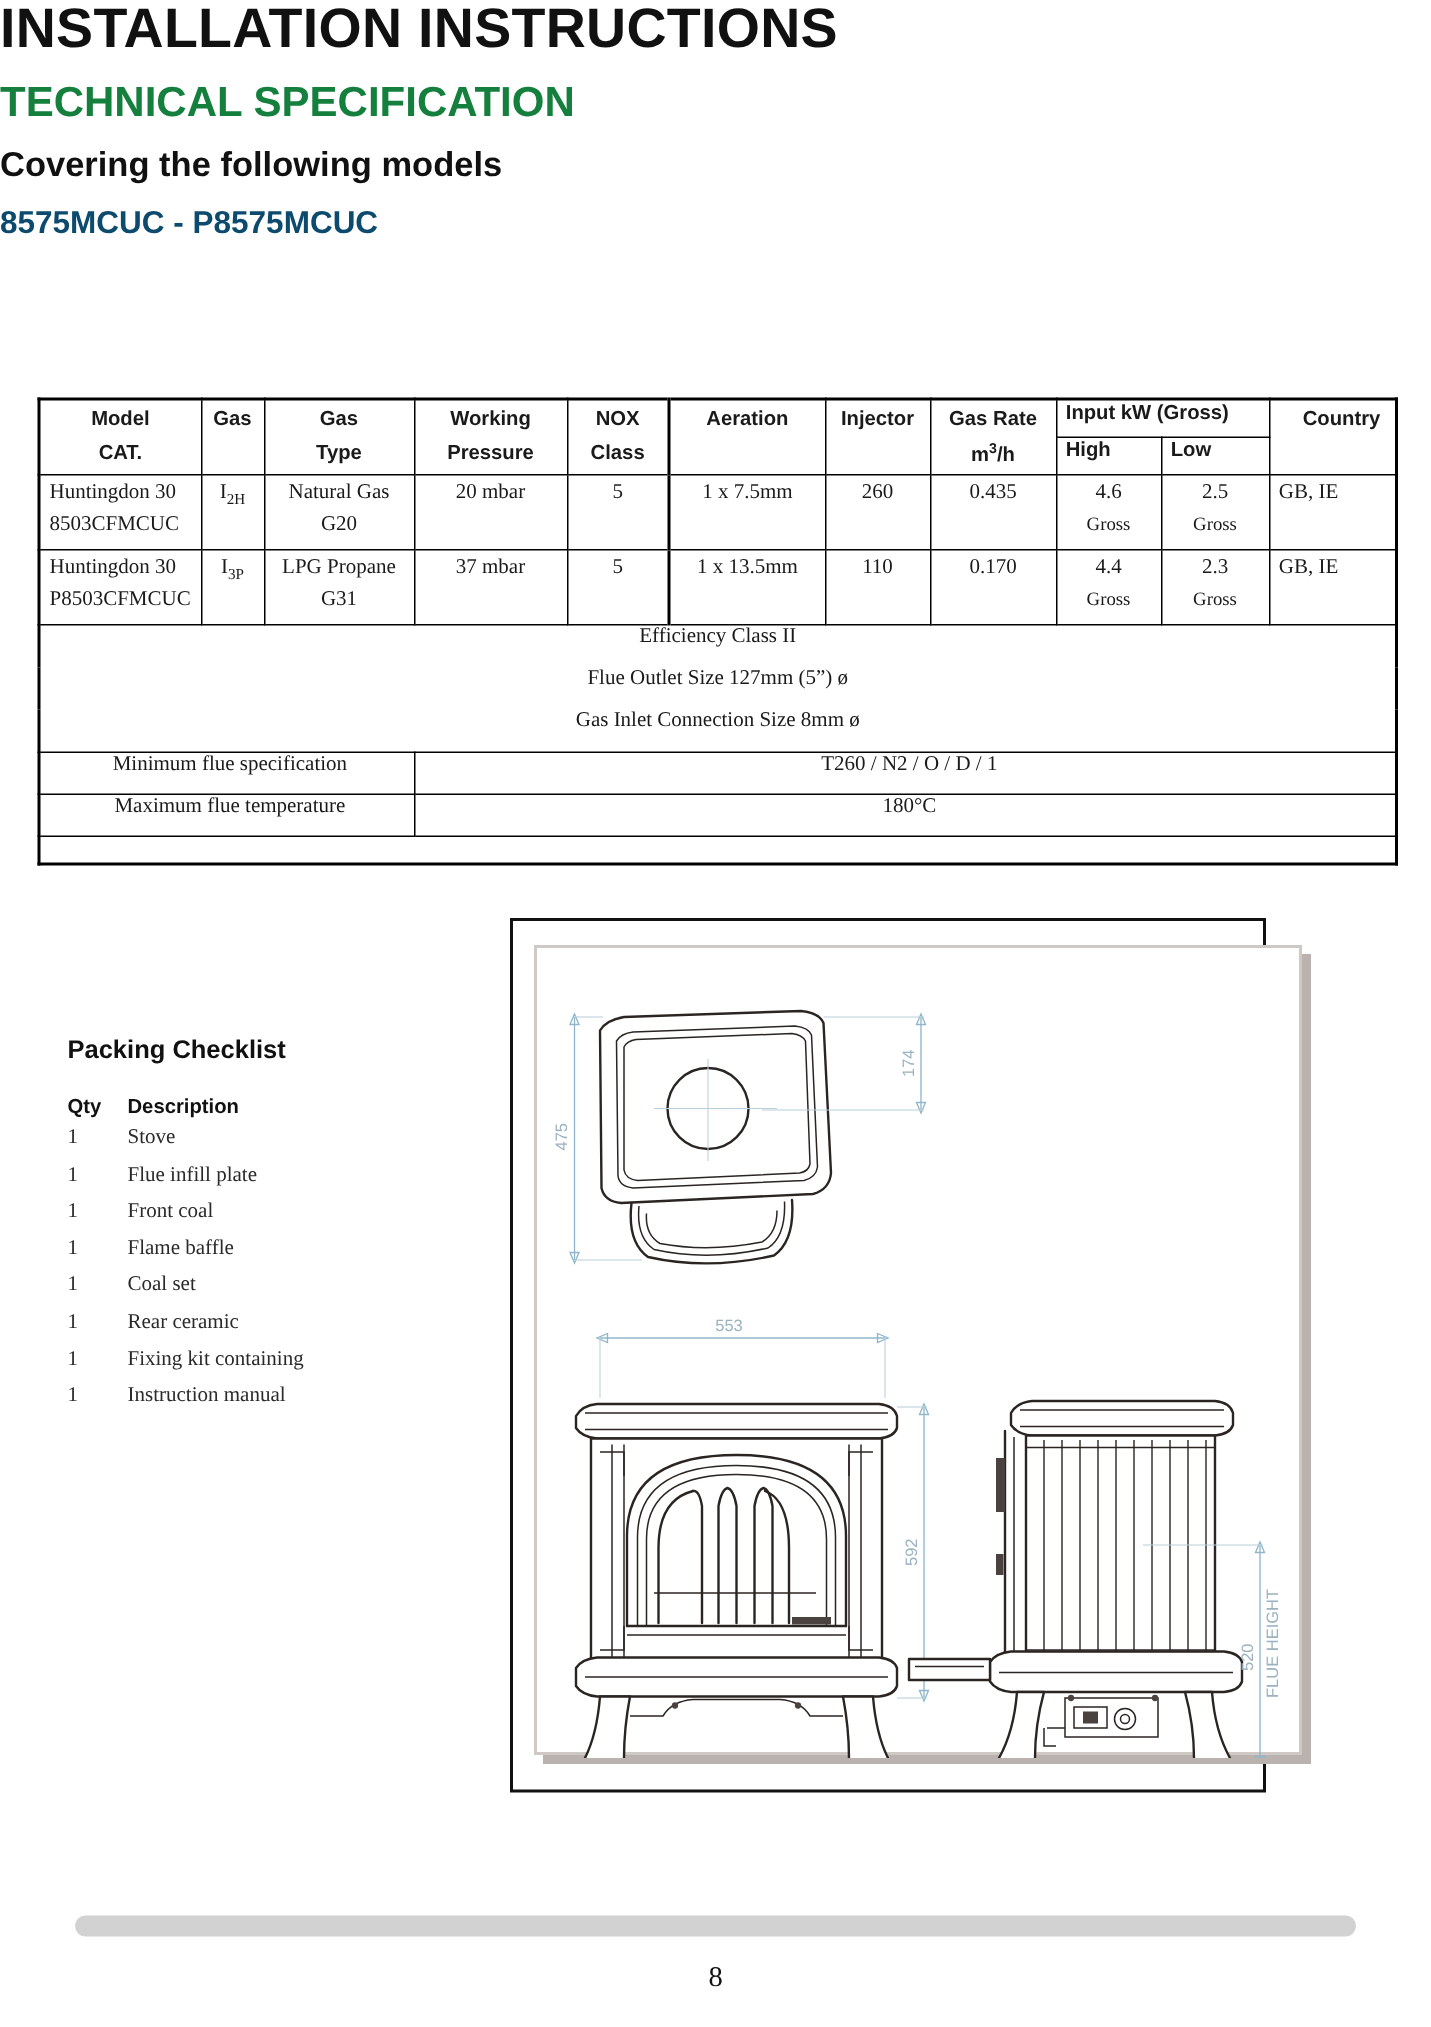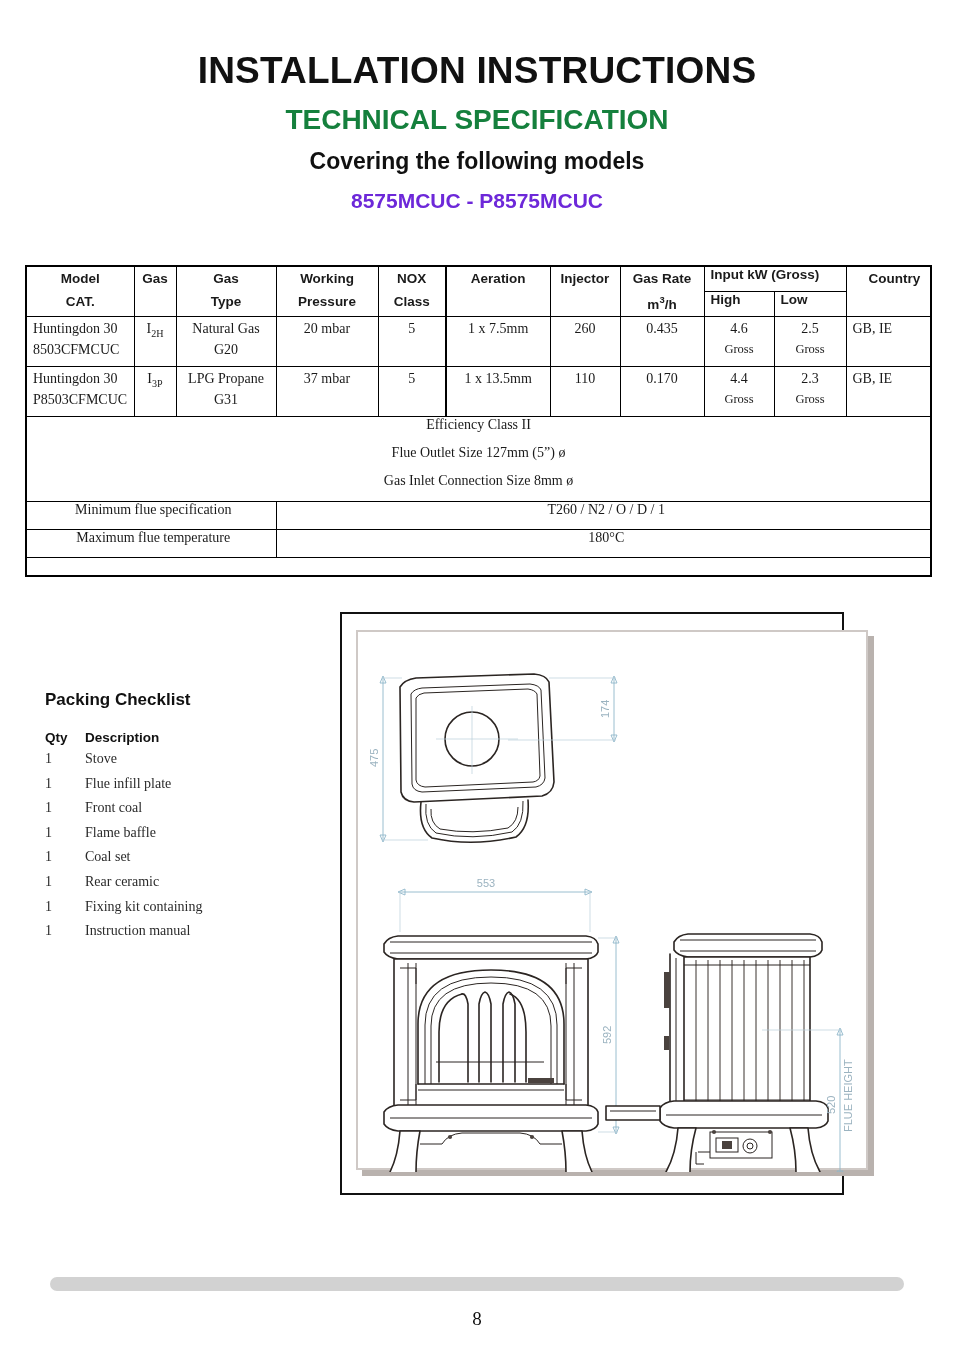--- a/index.html
+++ b/index.html
@@ -7,21 +7,21 @@
     width:954px;height:1351px;
     background:#ffffff;
     font-family:"Liberation Serif", serif;
     color:#1a1a1a;
     position:relative;
     overflow:hidden;
   }
   .page{position:relative;width:954px;height:1351px;}
 
   
-  .titles{text-align:center;padding-top:52px;}
+  .titles{}
   .t-main{
     font-family:"Liberation Sans", sans-serif;
     font-weight:bold;
     font-size:37px;
     letter-spacing:0.2px;
     line-height:1.05;
     color:#111;
   }
   .t-sub{
     font-family:"Liberation Sans", sans-serif;
@@ -35,21 +35,21 @@
     font-weight:bold;
     font-size:23px;
     margin-top:12px;
     color:#111;
   }
   .t-models{
     font-family:"Liberation Sans", sans-serif;
     font-weight:bold;
     font-size:21px;
     margin-top:14px;
-    color:#6d28d9;
+    color:#0c4a6e;
   }
 
   
   .spec-wrap{
     position:absolute;
     left:25px; top:265px;
     width:905px;
   }
   table.spec{
     border-collapse:collapse;

